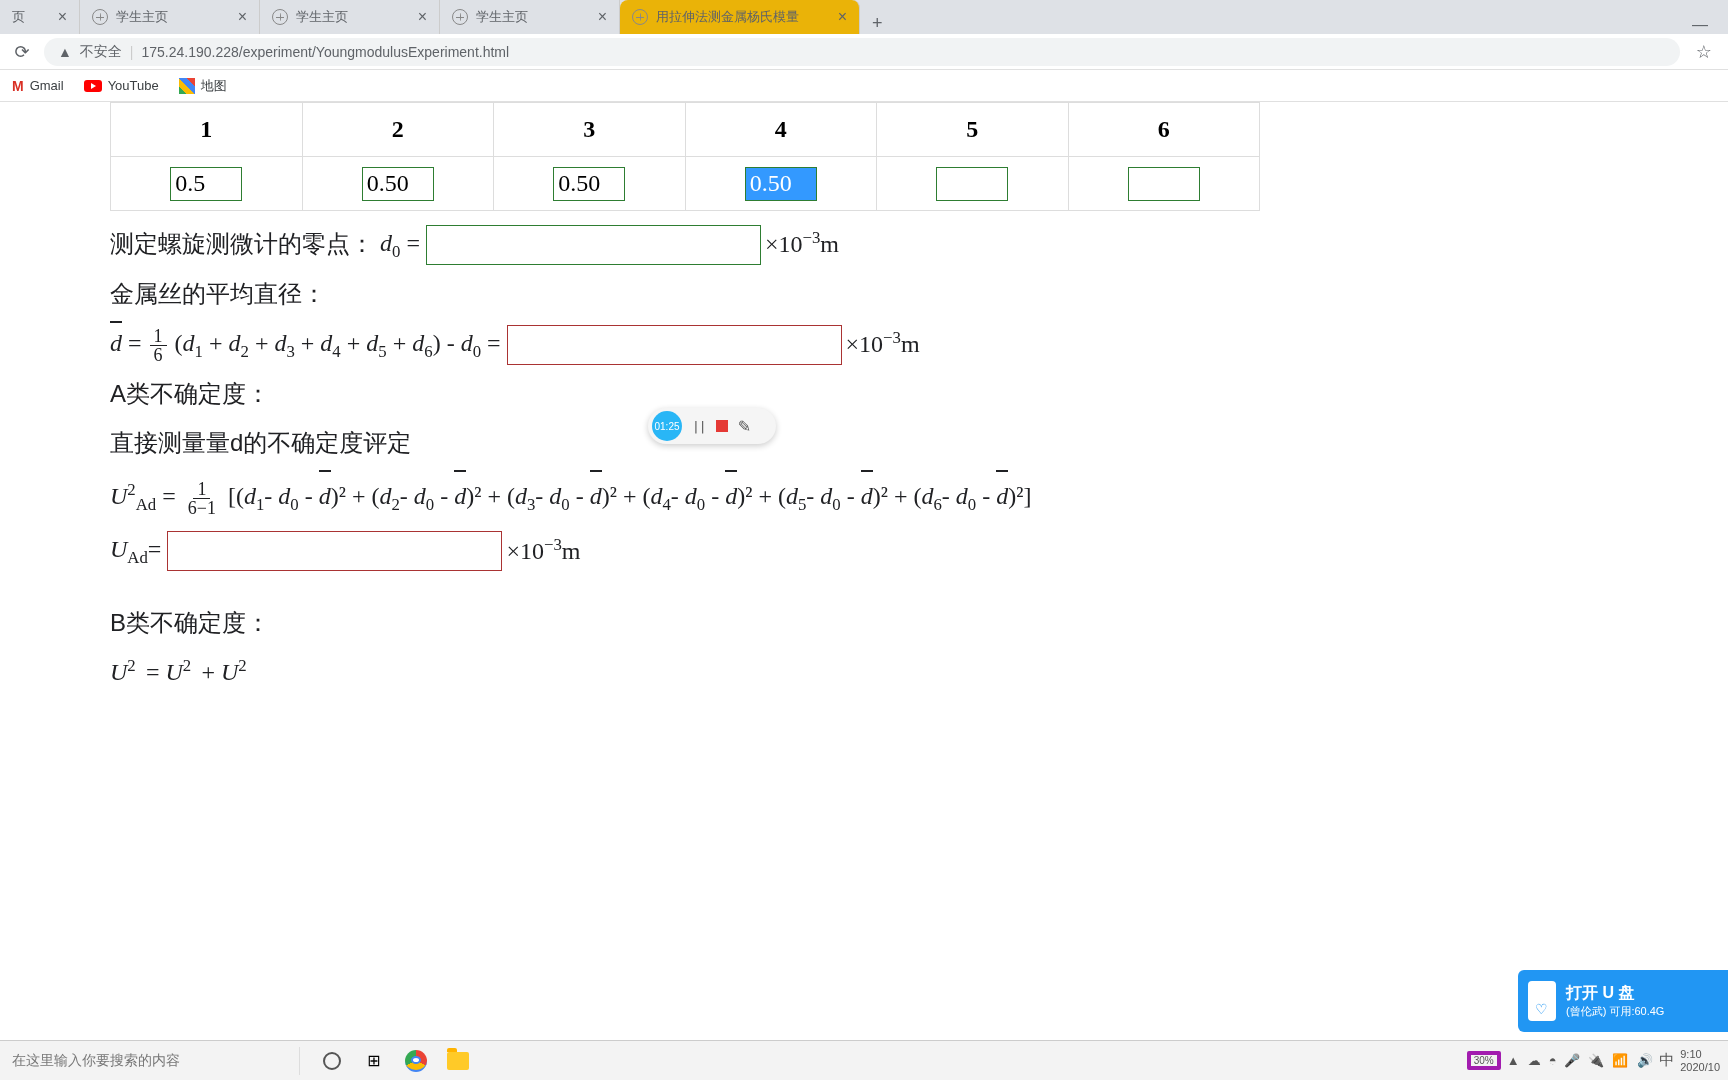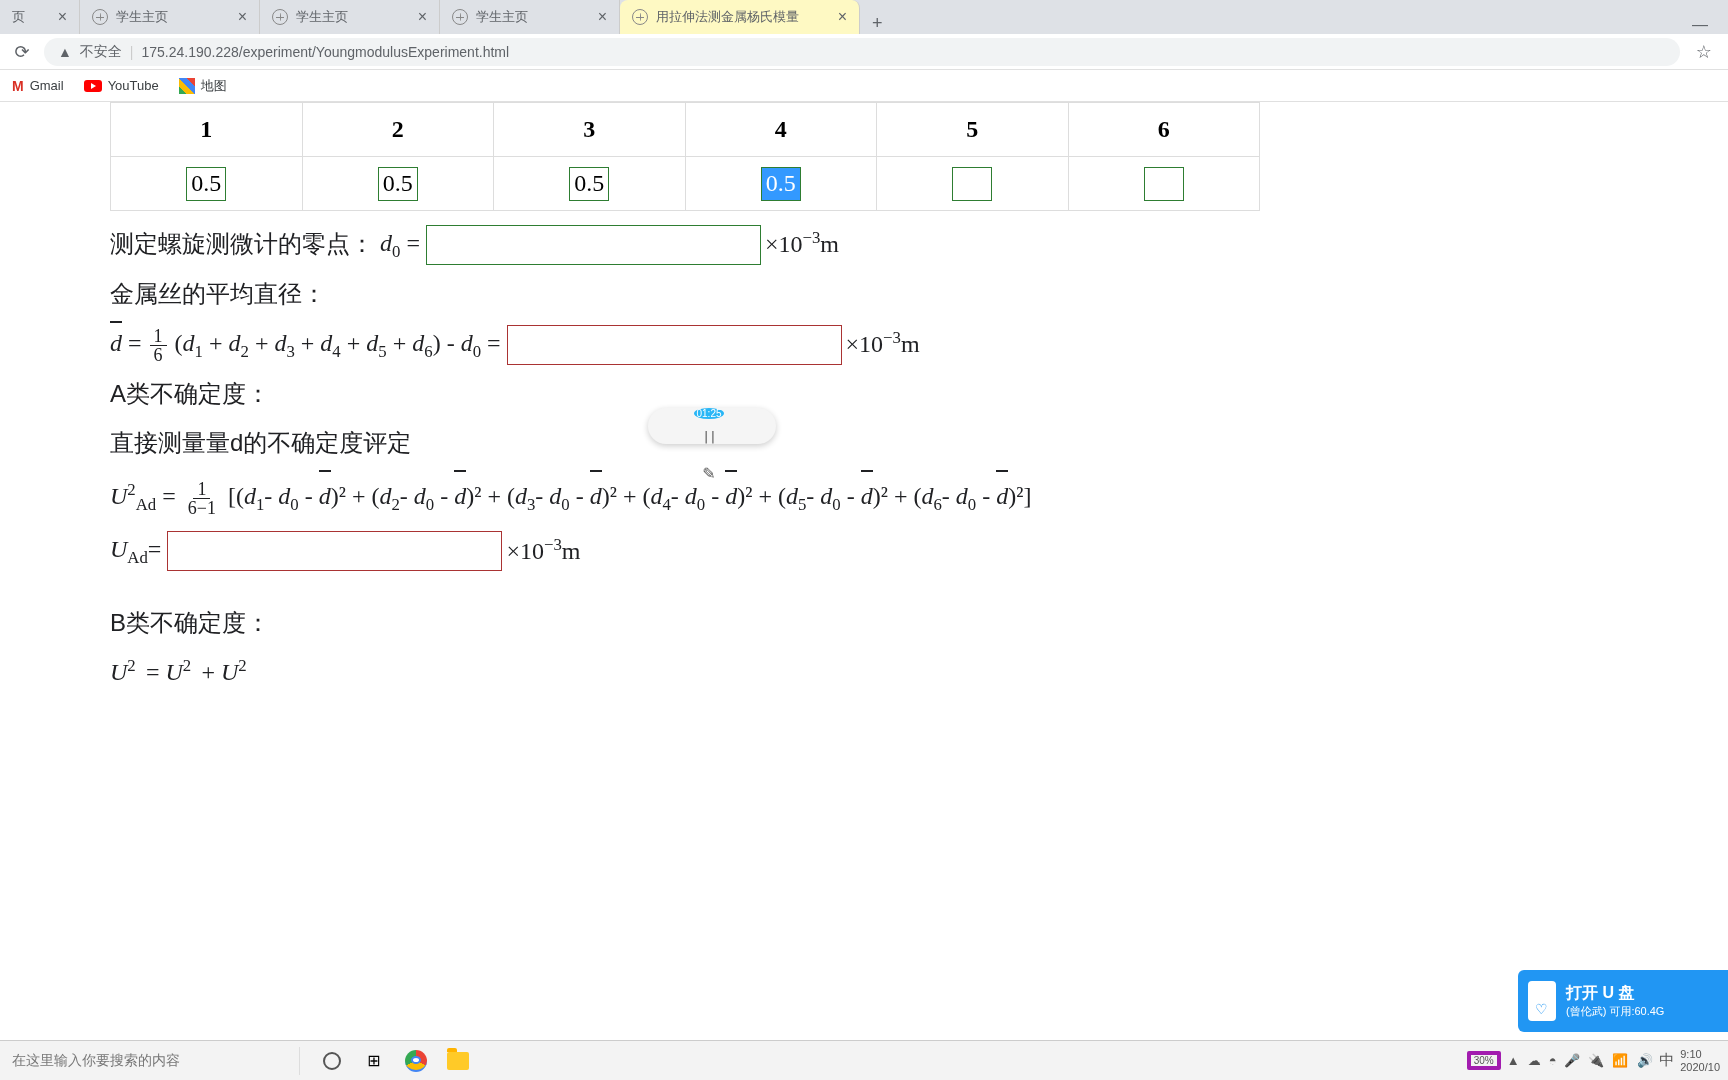--- a/index.html
+++ b/index.html
@@ -2,21 +2,21 @@
 <html><head>
 <meta charset="utf-8">
 <style>
 * { margin: 0; padding: 0; box-sizing: border-box; }
 body { font-family: Arial, "Microsoft YaHei", sans-serif; background: #fff; overflow: hidden; }
 .browser-chrome { width: 1728px; height: 1080px; position: relative; background: #fff; }
 
 
 .tab-strip { height: 34px; background: #dee1e6; display: flex; align-items: flex-end; padding-left: 0; }
 .tab { height: 34px; background: #dee1e6; display: flex; align-items: center; padding: 0 12px; font-size: 13px; color: #5f6368; border-right: 1px solid #ccc; position: relative; min-width: 180px; }
-.tab.active { background: #fef9c3; border-top-left-radius: 8px; border-top-right-radius: 8px; }
+.tab.active { background: #eab308; border-top-left-radius: 8px; border-top-right-radius: 8px; }
 .tab .favicon { width: 16px; height: 16px; margin-right: 8px; border: 1px solid #888; border-radius: 50%; position: relative; }
 .tab .favicon::before { content: ""; position: absolute; left: 3px; top: 7px; width: 8px; height: 1px; background: #888; }
 .tab .favicon::after { content: ""; position: absolute; left: 7px; top: 3px; width: 1px; height: 8px; background: #888; border-radius: 50%; }
 .tab .close { margin-left: auto; font-size: 16px; color: #5f6368; cursor: pointer; }
 .new-tab { padding: 0 12px; font-size: 18px; color: #5f6368; cursor: pointer; }
 .window-controls { margin-left: auto; display: flex; gap: 24px; padding-right: 20px; color: #5f6368; }
 
 
 .addr-row { height: 36px; background: #fff; display: flex; align-items: center; padding: 0 8px; border-bottom: 1px solid #e0e0e0; }
 .nav-btn { width: 28px; text-align: center; color: #5f6368; font-size: 18px; cursor: pointer; }
@@ -32,41 +32,41 @@
 .bm-yt { width: 18px; height: 12px; background: #ff0000; border-radius: 3px; position: relative; }
 .bm-yt::after { content: ""; position: absolute; left: 7px; top: 3px; border-left: 5px solid #fff; border-top: 3px solid transparent; border-bottom: 3px solid transparent; }
 .bm-map { width: 16px; height: 16px; background: linear-gradient(45deg, #34a853 25%, #fbbc04 25% 50%, #4285f4 50% 75%, #ea4335 75%); }
 
 
 .content { padding: 0 0 0 110px; }
 .data-table { border-collapse: collapse; width: 1150px; }
 .data-table td { border: 1px solid #ddd; text-align: center; height: 54px; font-size: 24px; font-family: "Times New Roman", serif; }
 .data-table .hdr td { font-weight: bold; }
 .green-input { border: 1.5px solid #2e7d32; font-size: 24px; font-family: "Times New Roman", serif; text-align: left; padding: 2px 4px; height: 34px; }
-.w60 { width: 40px; }
+.w60 { width: 72px; }
 .green-input.selected { background: #3399ff; color: #fff; }
 .wide-input { width: 335px; height: 40px; border: 1.5px solid #2e7d32; }
 .red-input { border: 1.5px solid #a33; width: 335px; height: 40px; }
 
 .formula-block { margin-top: 12px; font-size: 24px; color: #202124; line-height: 1.7; }
 .formula-block .line { margin-bottom: 8px; display: flex; align-items: center; flex-wrap: wrap; }
 .math { font-family: "Times New Roman", "Cambria Math", serif; font-style: italic; }
 .math .up { font-style: normal; }
 .sub { font-size: 0.7em; vertical-align: sub; font-style: normal; }
 .sup { font-size: 0.7em; vertical-align: super; font-style: normal; }
 .dbar { position: relative; display: inline-block; }
 .dbar::before { content: ""; position: absolute; top: -2px; left: 0; right: 0; height: 1.5px; background: currentColor; }
 .frac { display: inline-flex; flex-direction: column; align-items: center; vertical-align: middle; font-size: 0.75em; line-height: 1; margin: 0 2px; }
 .frac .num { border-bottom: 1.5px solid currentColor; padding: 0 4px; font-style: normal; }
 .frac .den { padding: 0 4px; font-style: normal; }
 .cn { font-style: normal; font-family: "Microsoft YaHei", sans-serif; }
 .unit { font-style: normal; margin-left: 4px; }
 
 
-.rec-widget { position: absolute; left: 648px; top: 408px; width: 128px; height: 36px; background: #f5f5f5; border-radius: 18px; box-shadow: 0 2px 6px rgba(0,0,0,0.2); display: flex; align-items: center; padding: 0 10px 0 4px; gap: 10px; flex-direction: column; }
+.rec-widget { position: absolute; left: 648px; top: 408px; width: 128px; height: 36px; background: #f5f5f5; border-radius: 18px; box-shadow: 0 2px 6px rgba(0,0,0,0.2); display: flex; align-items: center; padding: 0 10px 0 4px; gap: 10px; }
 .rec-time { width: 30px; height: 30px; background: #29b6f6; border-radius: 50%; color: #fff; font-size: 10px; display: flex; align-items: center; justify-content: center; }
 .rec-pause { font-family: monospace; color: #555; letter-spacing: -1px; }
 .rec-stop { width: 12px; height: 12px; background: #e53935; }
 .rec-pen { color: #555; }
 
 
 .usb-toast { position: absolute; right: 0; bottom: 48px; width: 210px; height: 62px; background: #2196f3; color: #fff; display: flex; align-items: center; padding: 0 10px; border-top-left-radius: 6px; border-bottom-left-radius: 6px; }
 .usb-icon { width: 28px; height: 40px; background: #fff; border-radius: 4px; margin-right: 10px; position: relative; }
 .usb-icon::after { content: "♡"; color: #2196f3; position: absolute; bottom: 4px; left: 7px; font-size: 14px; }
 .usb-text .t1 { font-size: 16px; font-weight: bold; }

